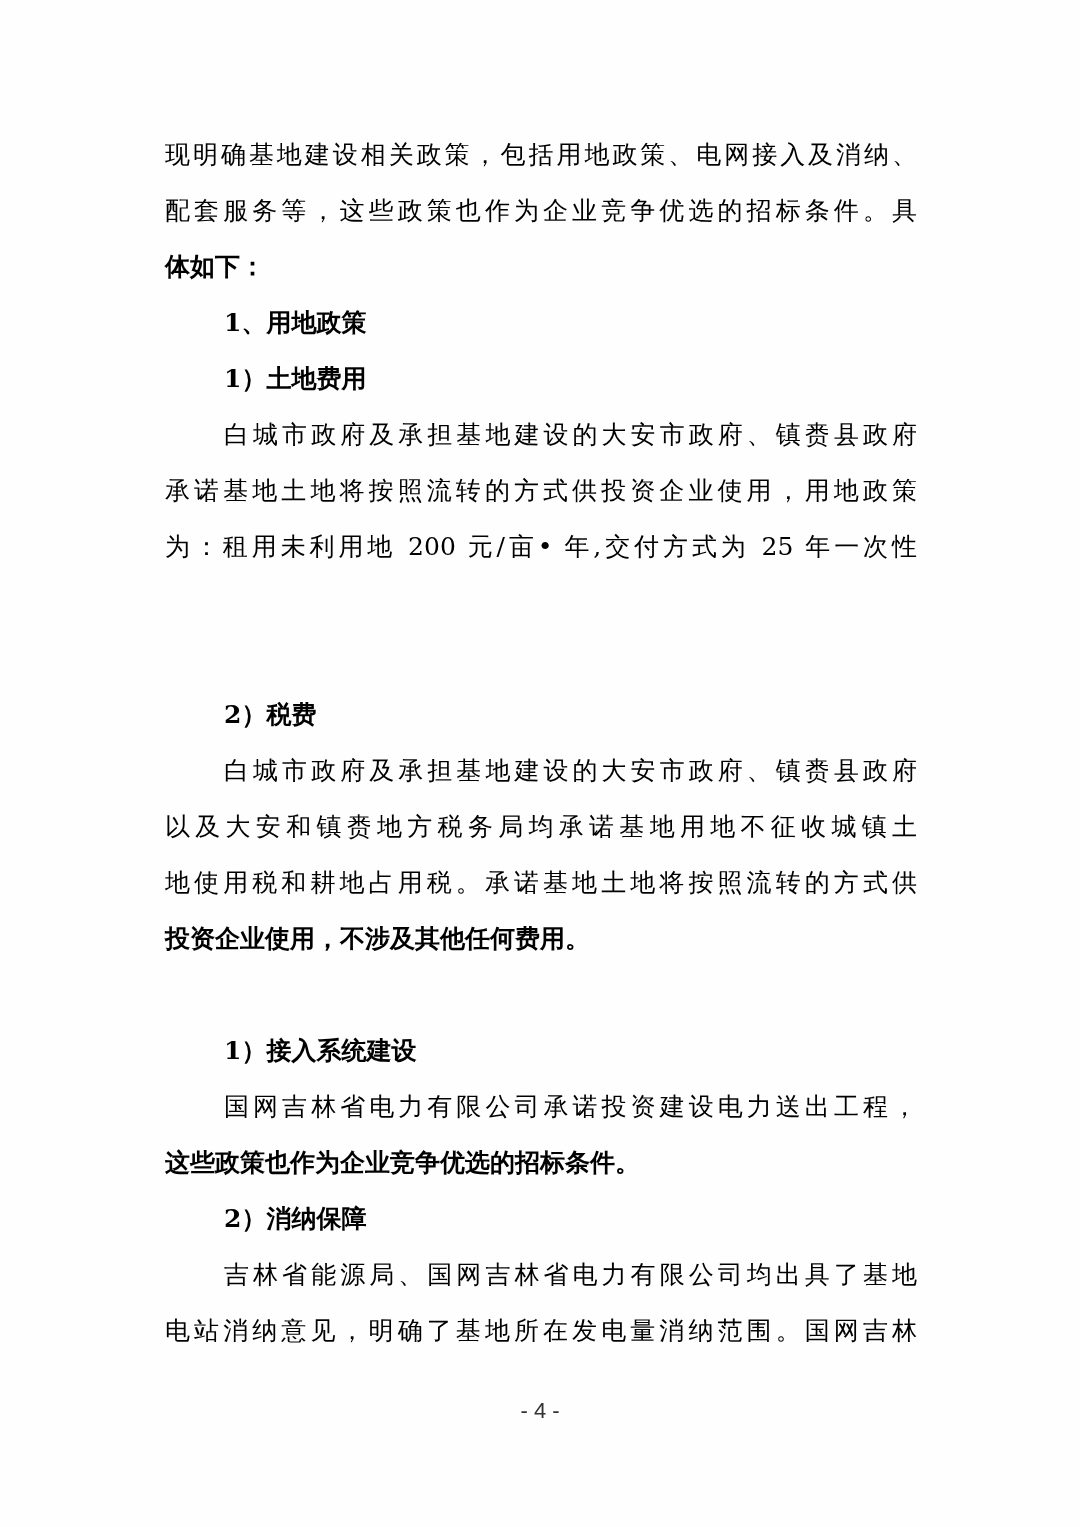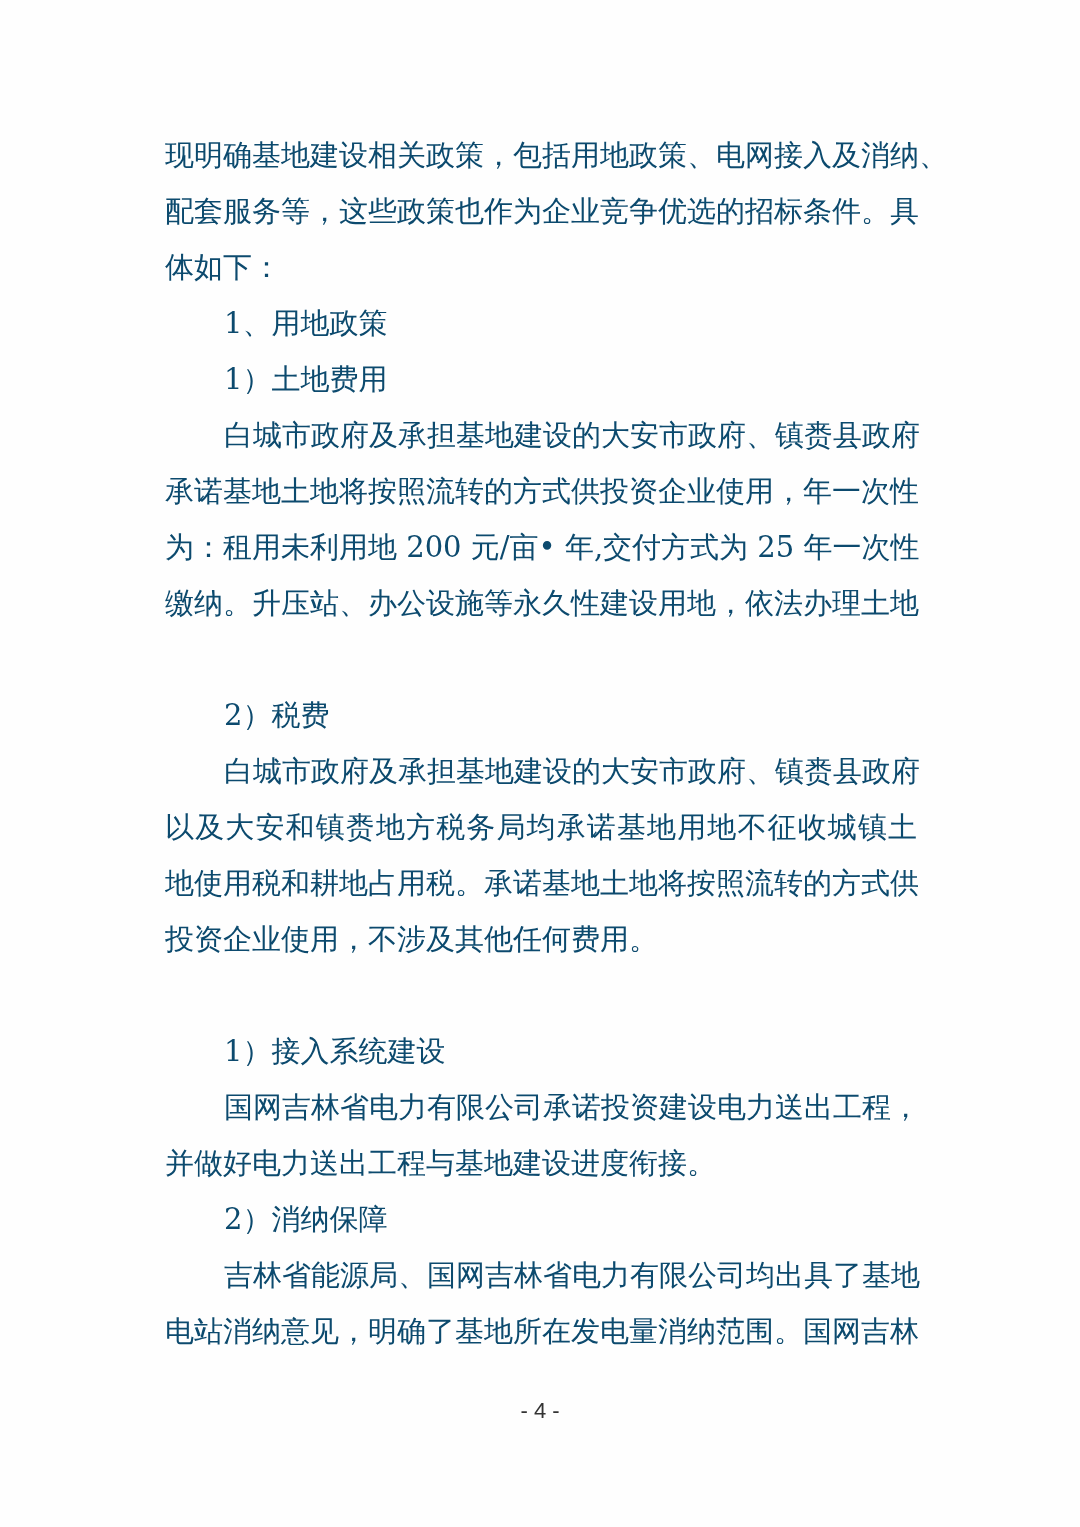--- a/index.html
+++ b/index.html
@@ -5,58 +5,57 @@
   html, body { margin: 0; padding: 0; background: #ffffff; }
   body { width: 1080px; height: 1527px; position: relative; overflow: hidden; }
   .page { position: absolute; left: 0; top: 0; width: 1080px; height: 1527px; background: #fefefe; }
   .line {
     position: absolute;
     left: 165px;
     width: 752px;
     height: 44px;
     line-height: 44px;
     font-family: "DejaVu Serif", "Liberation Serif", serif;
-    font-size: 29px;
-    color: #0c4a6e;
+    font-size: 25px;
+    color: #000000;
     white-space: nowrap;
     text-align: justify;
     text-align-last: justify;
     letter-spacing: 0;
   }
   .line.indent { left: 224px; width: 693px; }
-  .line.noj { text-align-last: left; text-align: left; }
+  .line.noj { text-align-last: left; text-align: left; font-weight: bold; }
   .pagenum {
     position: absolute;
     left: 0; width: 1080px;
     top: 1398px;
     text-align: center;
     font-family: "Liberation Sans", sans-serif;
     font-size: 22px;
     color: #333;
   }
 </style>
 </head>
 <body>
 
 <div class="page">
   <div class="line" style="top:133px">现明确基地建设相关政策，包括用地政策、电网接入及消纳、</div>
   <div class="line" style="top:189px">配套服务等，这些政策也作为企业竞争优选的招标条件。具</div>
   <div class="line noj" style="top:245px">体如下：</div>
   <div class="line indent noj" style="top:301px">1、用地政策</div>
   <div class="line indent noj" style="top:357px">1）土地费用</div>
   <div class="line indent" style="top:413px">白城市政府及承担基地建设的大安市政府、镇赉县政府</div>
-  <div class="line" style="top:469px">承诺基地土地将按照流转的方式供投资企业使用，年一次性</div>
+  <div class="line" style="top:469px">承诺基地土地将按照流转的方式供投资企业使用，用地政策</div>
   <div class="line" style="top:525px">为：租用未利用地 200 元/亩• 年,交付方式为 25 年一次性</div>
-  <div class="line" style="top:581px">缴纳。升压站、办公设施等永久性建设用地，依法办理土地</div>
   <div class="line indent noj" style="top:693px">2）税费</div>
   <div class="line indent" style="top:749px">白城市政府及承担基地建设的大安市政府、镇赉县政府</div>
   <div class="line" style="top:805px">以及大安和镇赉地方税务局均承诺基地用地不征收城镇土</div>
   <div class="line noj" style="top:917px">投资企业使用，不涉及其他任何费用。</div>
   <div class="line" style="top:861px">地使用税和耕地占用税。承诺基地土地将按照流转的方式供</div>
   <div class="line indent noj" style="top:1029px">1）接入系统建设</div>
   <div class="line indent" style="top:1085px">国网吉林省电力有限公司承诺投资建设电力送出工程，</div>
-  <div class="line noj" style="top:1141px">并做好电力送出工程与基地建设进度衔接。</div>
+  <div class="line noj" style="top:1141px">这些政策也作为企业竞争优选的招标条件。</div>
   <div class="line indent noj" style="top:1197px">2）消纳保障</div>
   <div class="line" style="top:1309px">电站消纳意见，明确了基地所在发电量消纳范围。国网吉林</div>
   <div class="line indent" style="top:1253px">吉林省能源局、国网吉林省电力有限公司均出具了基地</div>
 
   <div class="pagenum">- 4 -</div>
 </div>
 
 </body></html>

